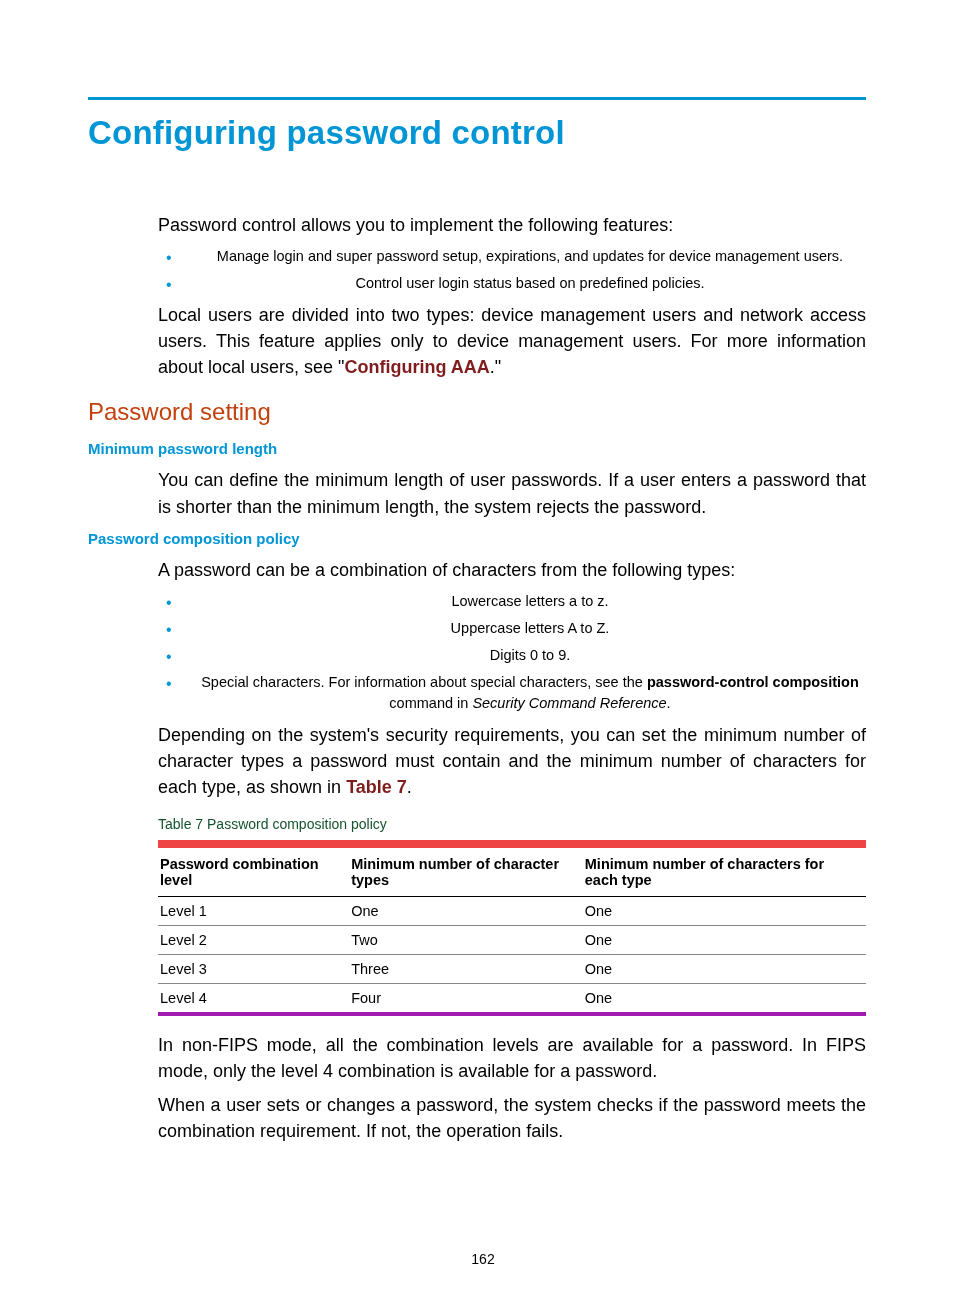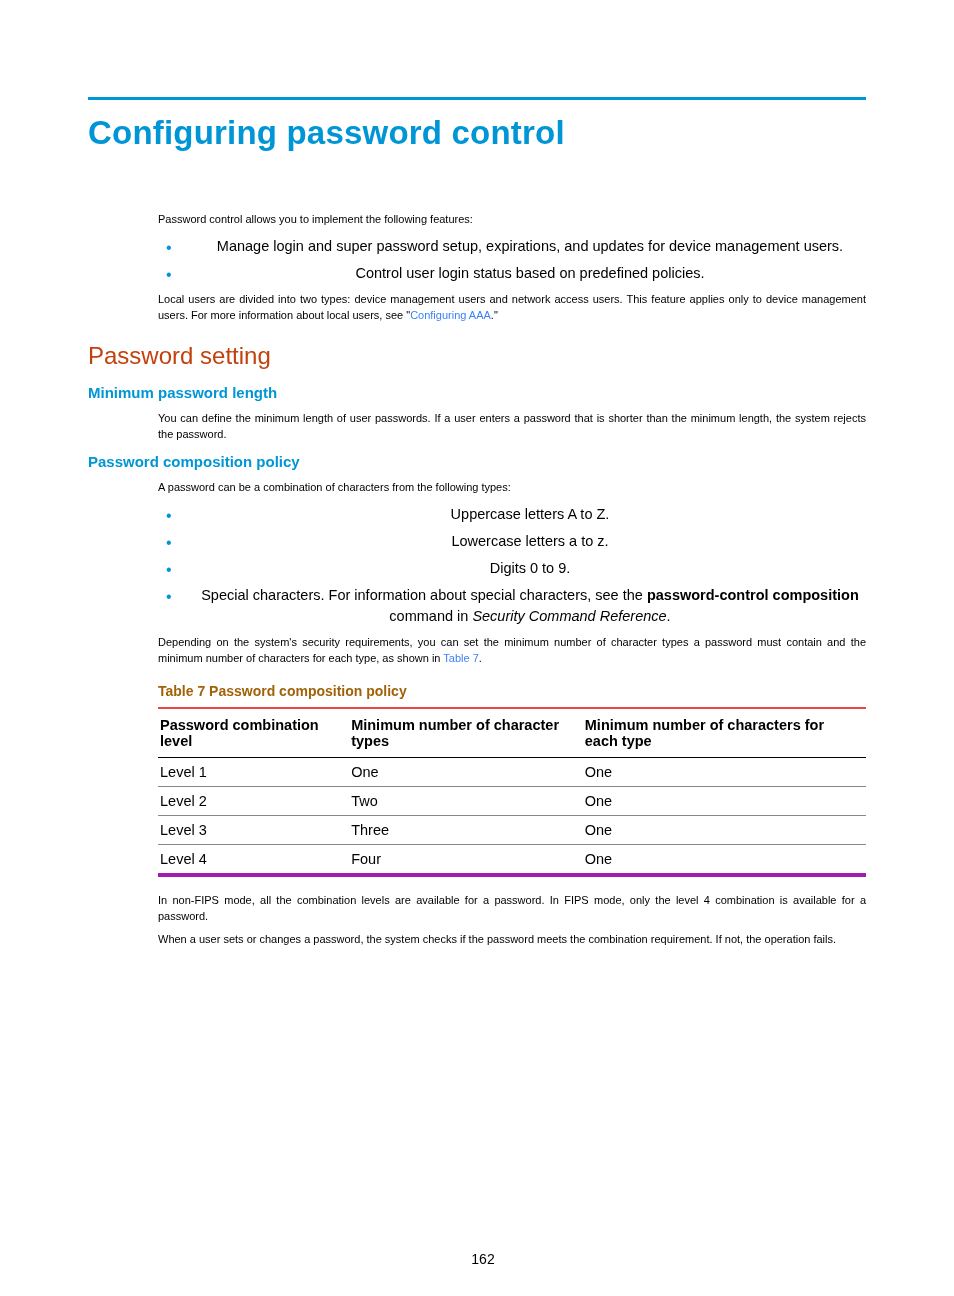--- a/index.html
+++ b/index.html
@@ -43,21 +43,21 @@
   .sub-h {
     font-size: 15px;
     font-weight: bold;
     color: #0096d6;
     margin: 10px 0 10px 0;
   }
   .body-block {
     margin-left: 70px;
   }
   p {
-    font-size: 11px;
+    font-size: 18px;
     line-height: 1.45;
     margin: 8px 0;
     text-align: justify;
   }
   ul.bullets {
     list-style: none;
     padding: 0;
     margin: 8px 0;
     text-align: center;
   }
@@ -70,40 +70,41 @@
   }
   ul.bullets li::before {
     content: "•";
     color: #0096d6;
     font-size: 16px;
     position: absolute;
     left: 8px;
     top: 0;
   }
   .link {
-    color: #3b82f6;
+    color: #7f1d1d;
     cursor: pointer;
+    font-weight: bold;
   }
   .caption {
     font-size: 14px;
-    font-weight: bold;
-    color: #a16207;
+    font-weight: normal;
+    color: #14532d;
     margin: 16px 0 8px 0;
   }
   table.policy {
     width: 100%;
     border-collapse: collapse;
     font-size: 14.5px;
     margin: 4px 0 16px 0;
   }
   table.policy th {
     text-align: left;
     font-weight: bold;
     padding: 8px 10px 8px 2px;
-    border-top: 2px solid #ef4444;
+    border-top: 8px solid #ef4444;
     border-bottom: 1.5px solid #000;
     vertical-align: top;
   }
   table.policy td {
     padding: 6px 10px 6px 2px;
     border-bottom: 1px solid #888;
   }
   table.policy tr:last-child td {
     border-bottom: 4px solid #a21caf;
   }
@@ -143,22 +144,22 @@
 
   <div class="sub-h">Minimum password length</div>
   <div class="body-block">
     <p>You can define the minimum length of user passwords. If a user enters a password that is shorter than the minimum length, the system rejects the password.</p>
   </div>
 
   <div class="sub-h">Password composition policy</div>
   <div class="body-block">
     <p>A password can be a combination of characters from the following types:</p>
     <ul class="bullets">
+      <li>Lowercase letters a to z.</li>
       <li>Uppercase letters A to Z.</li>
-      <li>Lowercase letters a to z.</li>
       <li>Digits 0 to 9.</li>
       <li>
         <span>Special characters. For information about special characters, see the </span><strong>password-control composition</strong><span> command in </span><em>Security Command Reference</em><span>.</span>
       </li>
     </ul>
     <p>
       <span>Depending on the system's security requirements, you can set the minimum number of character types a password must contain and the minimum number of characters for each type, as shown in </span><span class="link">Table 7</span><span>.</span>
     </p>
 
     <div class="caption">Table 7 Password composition policy</div>

